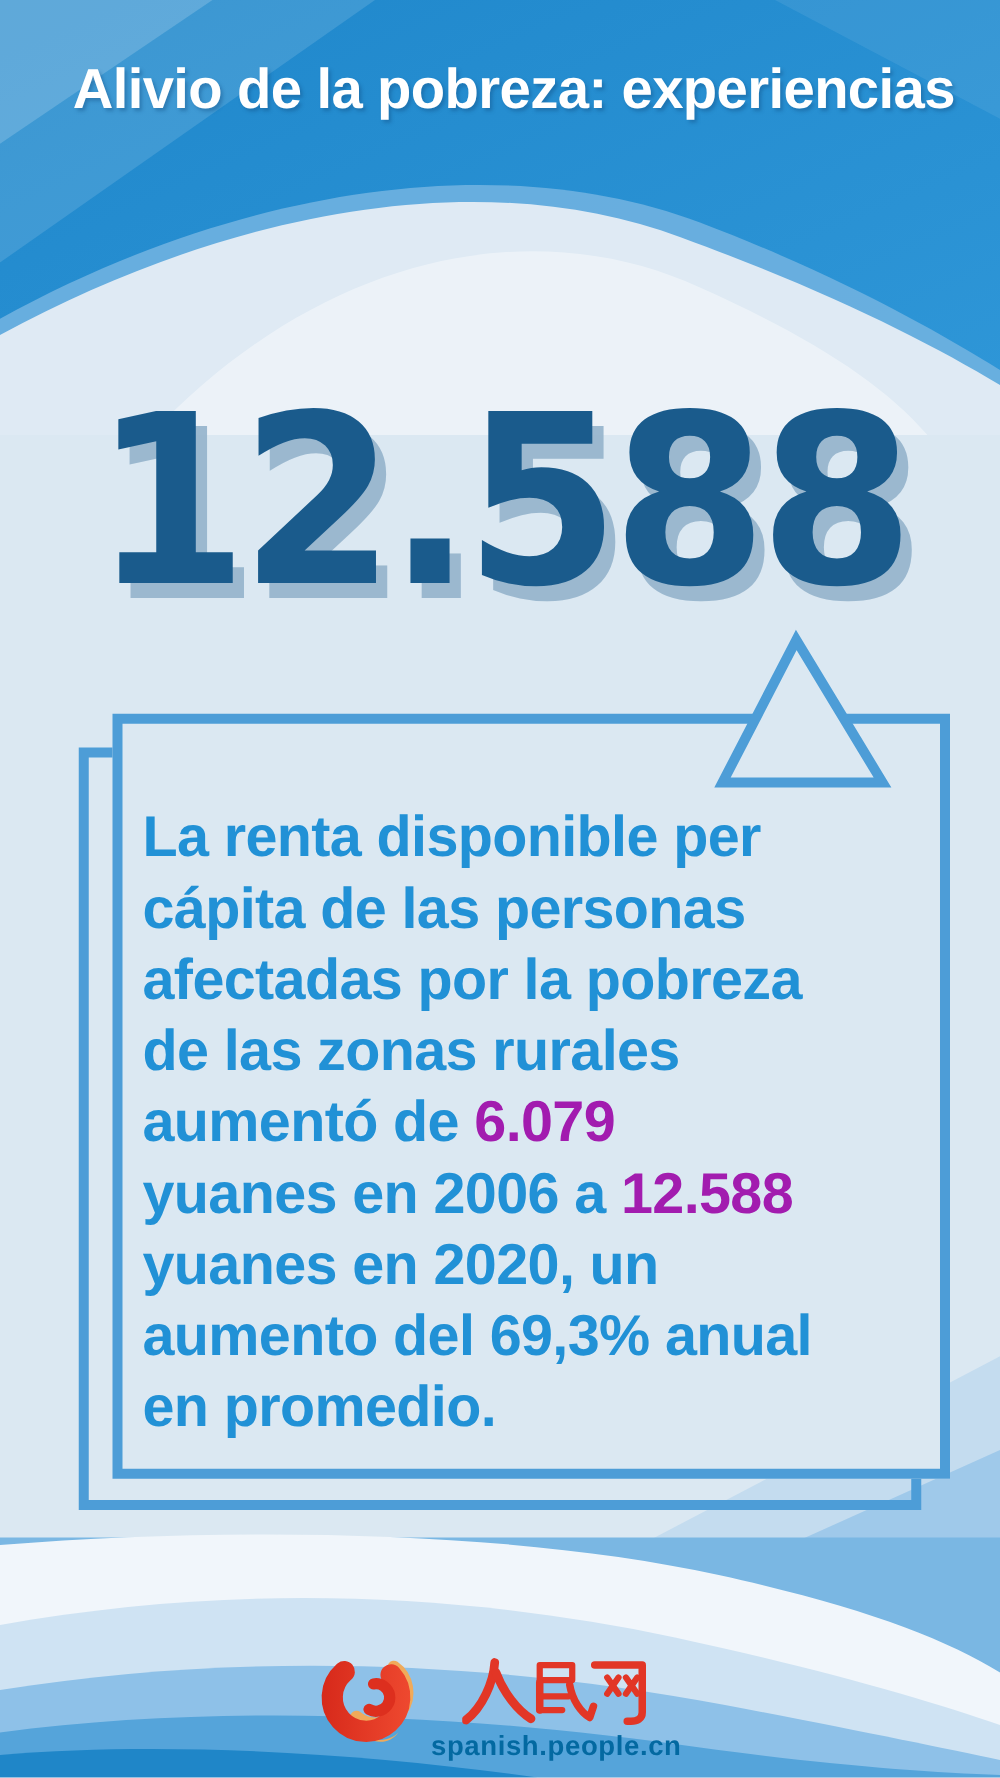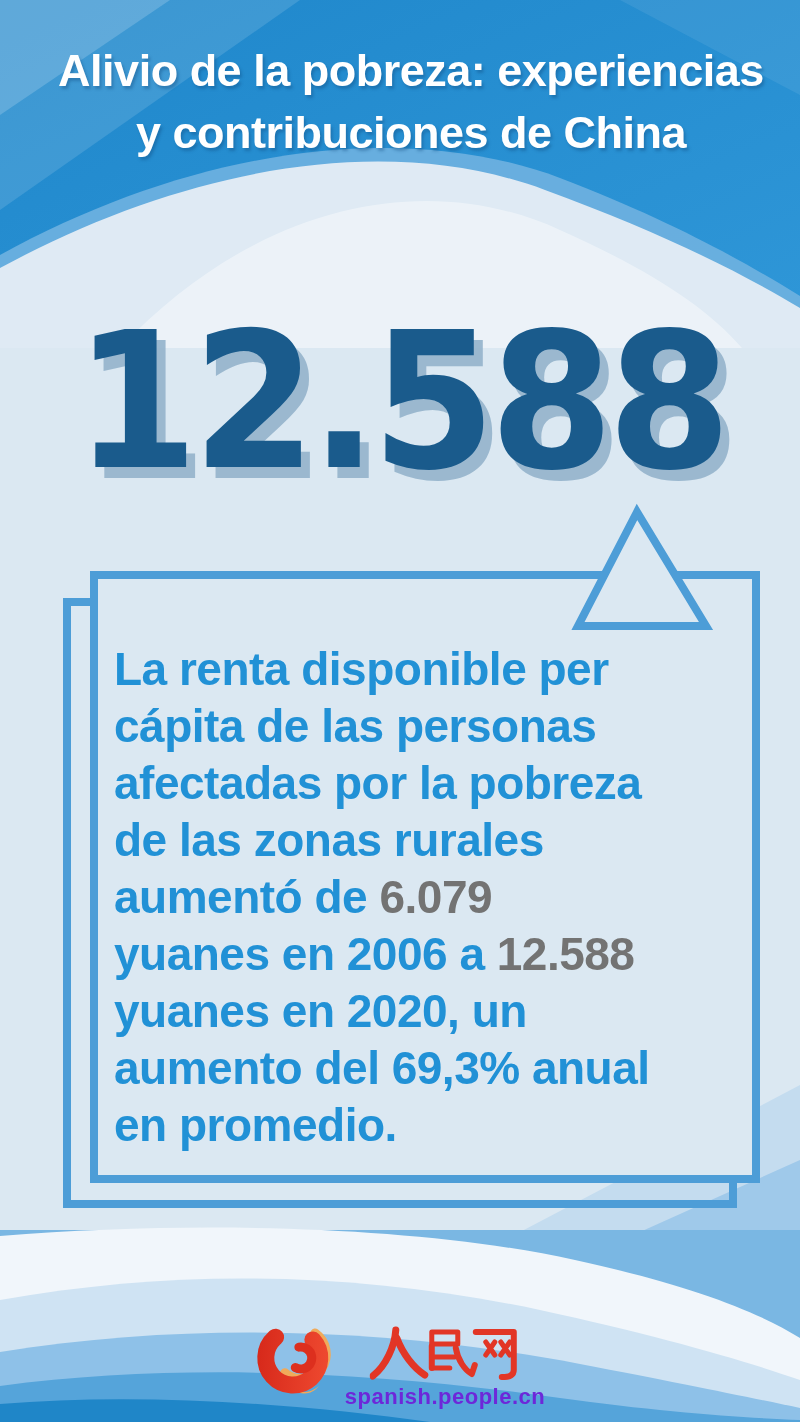--- a/index.html
+++ b/index.html
@@ -38,31 +38,31 @@
   .callout-box{
     position:absolute;left:90px;top:571px;width:654px;height:596px;
     border:8px solid #4d9dd7;background:#dbe8f2;z-index:3;
   }
   .callout-text{
     position:absolute;left:16px;top:62px;width:538px;
     font-weight:bold;font-size:46px;line-height:57px;
     color:#2191d6;letter-spacing:-0.5px;
   }
   .seg-normal{color:#2191d6;margin-top:48px;}
-  .seg-strong{color:#737373;}
+  .seg-strong{color:#a21caf;}
   .pointer-triangle{position:absolute;left:566px;top:500px;z-index:4;}
 
   
   .brand{
     position:absolute;left:50%;top:1316px;transform:translateX(-50%);
     z-index:6;display:flex;align-items:flex-start;
   }
   .brand-right{display:flex;flex-direction:column;align-items:center;margin-left:6px;margin-top:8px;}
   .brand-url{
-    margin-top:2px;color:#6d28d9;font-weight:bold;font-size:22px;letter-spacing:0.5px;
+    margin-top:2px;color:#0369a1;font-weight:bold;font-size:22px;letter-spacing:0.5px;
   }
 </style>
 </head>
 <body>
 
 <div class="poster">
 
   <svg class="bg" viewBox="0 0 800 1422" preserveAspectRatio="none" aria-hidden="true">
     <defs>
       <linearGradient id="topblue" x1="0" y1="0" x2="1" y2="1">
@@ -89,21 +89,20 @@
     <rect x="0" y="1230" width="800" height="192" fill="#7ab7e3"></rect>
     <path d="M0,1422 L0,1236 C200,1220 420,1226 575,1260 C685,1284 755,1310 800,1338 L800,1422 Z" fill="#f1f6fb"></path>
     <path d="M0,1422 L0,1300 C180,1268 360,1272 540,1310 C660,1336 742,1360 800,1380 L800,1422 Z" fill="#cfe3f3"></path>
     <path d="M0,1422 L0,1352 C200,1320 400,1330 580,1364 C680,1383 752,1398 800,1408 L800,1422 Z" fill="#8ec1e8"></path>
     <path d="M0,1422 L0,1386 C180,1362 380,1372 560,1398 C662,1412 742,1418 800,1420 L800,1422 Z" fill="#55a4da"></path>
     <path d="M0,1422 L0,1404 C140,1392 300,1404 430,1422 Z" fill="#1f86c8"></path>
   </svg>
 
   <div class="title">
     <div>Alivio de la pobreza: experiencias</div>
-    <div>y contribuciones de China</div>
   </div>
 
   <div class="big-number">12.588</div>
 
   <div class="box-shadow-frame"></div>
 
   <div class="callout-box">
     <div class="callout-text"><span class="seg-normal">La renta disponible per cápita de las personas afectadas por la pobreza de las zonas rurales aumentó de </span><span class="seg-strong">6.079</span><span class="seg-normal"> yuanes en 2006 a </span><span class="seg-strong">12.588</span><span class="seg-normal"> yuanes en 2020, un aumento del 69,3% anual en promedio.</span></div>
   </div>
 

